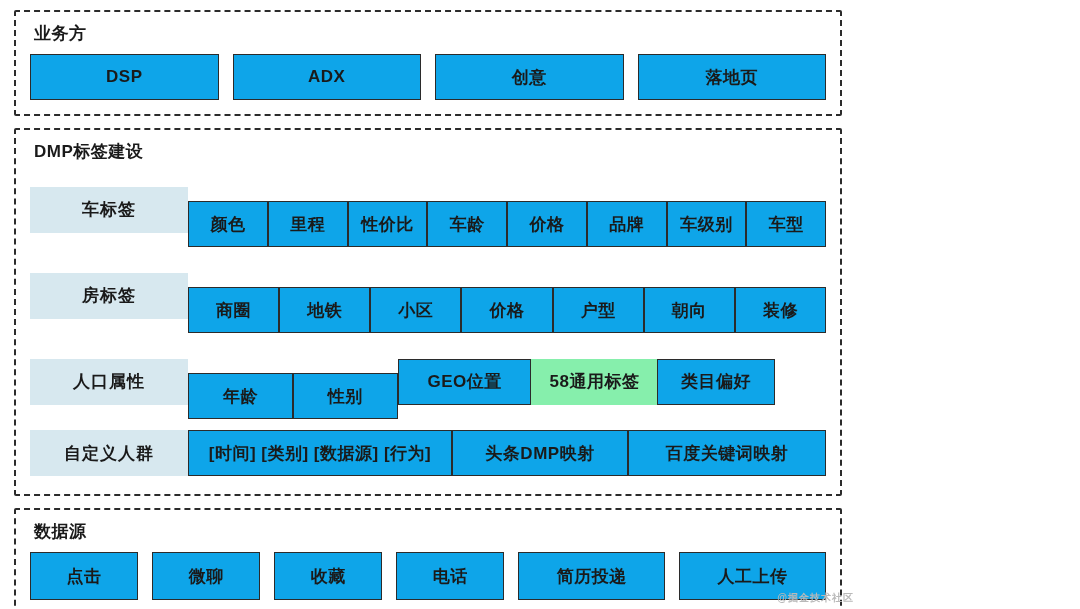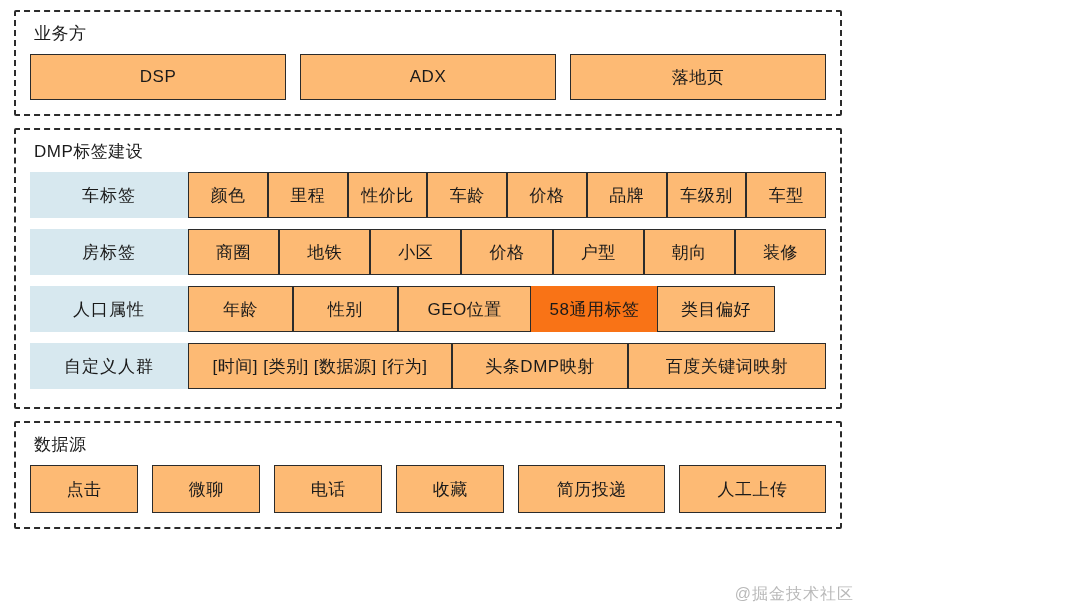--- a/index.html
+++ b/index.html
@@ -14,20 +14,21 @@
     color: #1a1a1a;
     position: relative;
     overflow: hidden;
   }
   .canvas {
     position: relative;
     width: 872px;
     height: 609px;
     box-sizing: border-box;
     padding: 10px 30px 6px 14px;
+    font-weight: bold;
   }
   .section {
     border: 2px dashed #2b2b2b;
     border-radius: 2px;
     box-sizing: border-box;
     padding: 8px 14px 14px 14px;
     margin-bottom: 12px;
     background: #ffffff;
   }
   .section-title {
@@ -41,21 +42,21 @@
     display: flex;
     align-items: center;
     gap: 14px;
     margin-bottom: 10px;
   }
   .row:last-child {
     margin-bottom: 0;
   }
   .box {
     border: 1.6px solid #2b2b2b;
-    background: #fdba74;
+    background: #0ea5e9;
     box-sizing: border-box;
     height: 46px;
     display: flex;
     align-items: center;
     justify-content: center;
     font-size: 17px;
     letter-spacing: 0.5px;
     white-space: nowrap;
     padding: 0 10px;
   }
@@ -72,21 +73,21 @@
     display: flex;
     align-items: center;
     justify-content: center;
     font-size: 17px;
     letter-spacing: 1px;
     width: 158px;
     flex: 0 0 158px;
     box-sizing: border-box;
   }
   .chip-highlight {
-    background: #f97316;
+    background: #86efac;
     border: none;
     height: 46px;
     display: flex;
     align-items: center;
     justify-content: center;
     font-size: 17px;
     letter-spacing: 0.5px;
     padding: 0 18px;
     box-sizing: border-box;
     white-space: nowrap;
@@ -94,20 +95,21 @@
   .dmp-row {
     display: flex;
     align-items: center;
     margin-bottom: 11px;
   }
   .dmp-row:last-child {
     margin-bottom: 4px;
   }
   .dmp-row .box.eq {
     flex: 1 1 0;
+    margin-top: 29px;
   }
   .dmp-row .box.w-geo {
     flex: 1.35 1 0;
   }
   .dmp-row .box.w-cat {
     flex: 1.15 1 0;
   }
   .dmp-row .box.custom-long {
     flex: 3.3 1 0;
   }
@@ -127,35 +129,36 @@
     flex: 1 1 0;
     height: 48px;
   }
   .src-row .box.wider {
     flex: 1.45 1 0;
   }
   .watermark {
     position: absolute;
     right: 18px;
     bottom: 4px;
-    font-size: 16px;
+    font-size: 10px;
     color: #b9b9b9;
     letter-spacing: 1px;
   }
 </style>
 </head>
 <body>
 
 <div class="canvas">
 
   <div class="section">
     <div class="section-title">业务方</div>
     <div class="row biz-row">
       <div class="box">DSP</div>
       <div class="box">ADX</div>
+      <div class="box">创意</div>
       <div class="box">落地页</div>
     </div>
   </div>
 
   <div class="section">
     <div class="section-title">DMP标签建设</div>
 
     <div class="dmp-row">
       <div class="chip">车标签</div>
       <div class="box eq">颜色</div>
@@ -195,21 +198,21 @@
       <div class="box custom-toutiao">头条DMP映射</div>
       <div class="box custom-baidu">百度关键词映射</div>
     </div>
   </div>
 
   <div class="section">
     <div class="section-title">数据源</div>
     <div class="row src-row">
       <div class="box">点击</div>
       <div class="box">微聊</div>
+      <div class="box">收藏</div>
       <div class="box">电话</div>
-      <div class="box">收藏</div>
       <div class="box wider">简历投递</div>
       <div class="box wider">人工上传</div>
     </div>
   </div>
 
   <div class="watermark">@掘金技术社区</div>
 </div>
 
 </body></html>

